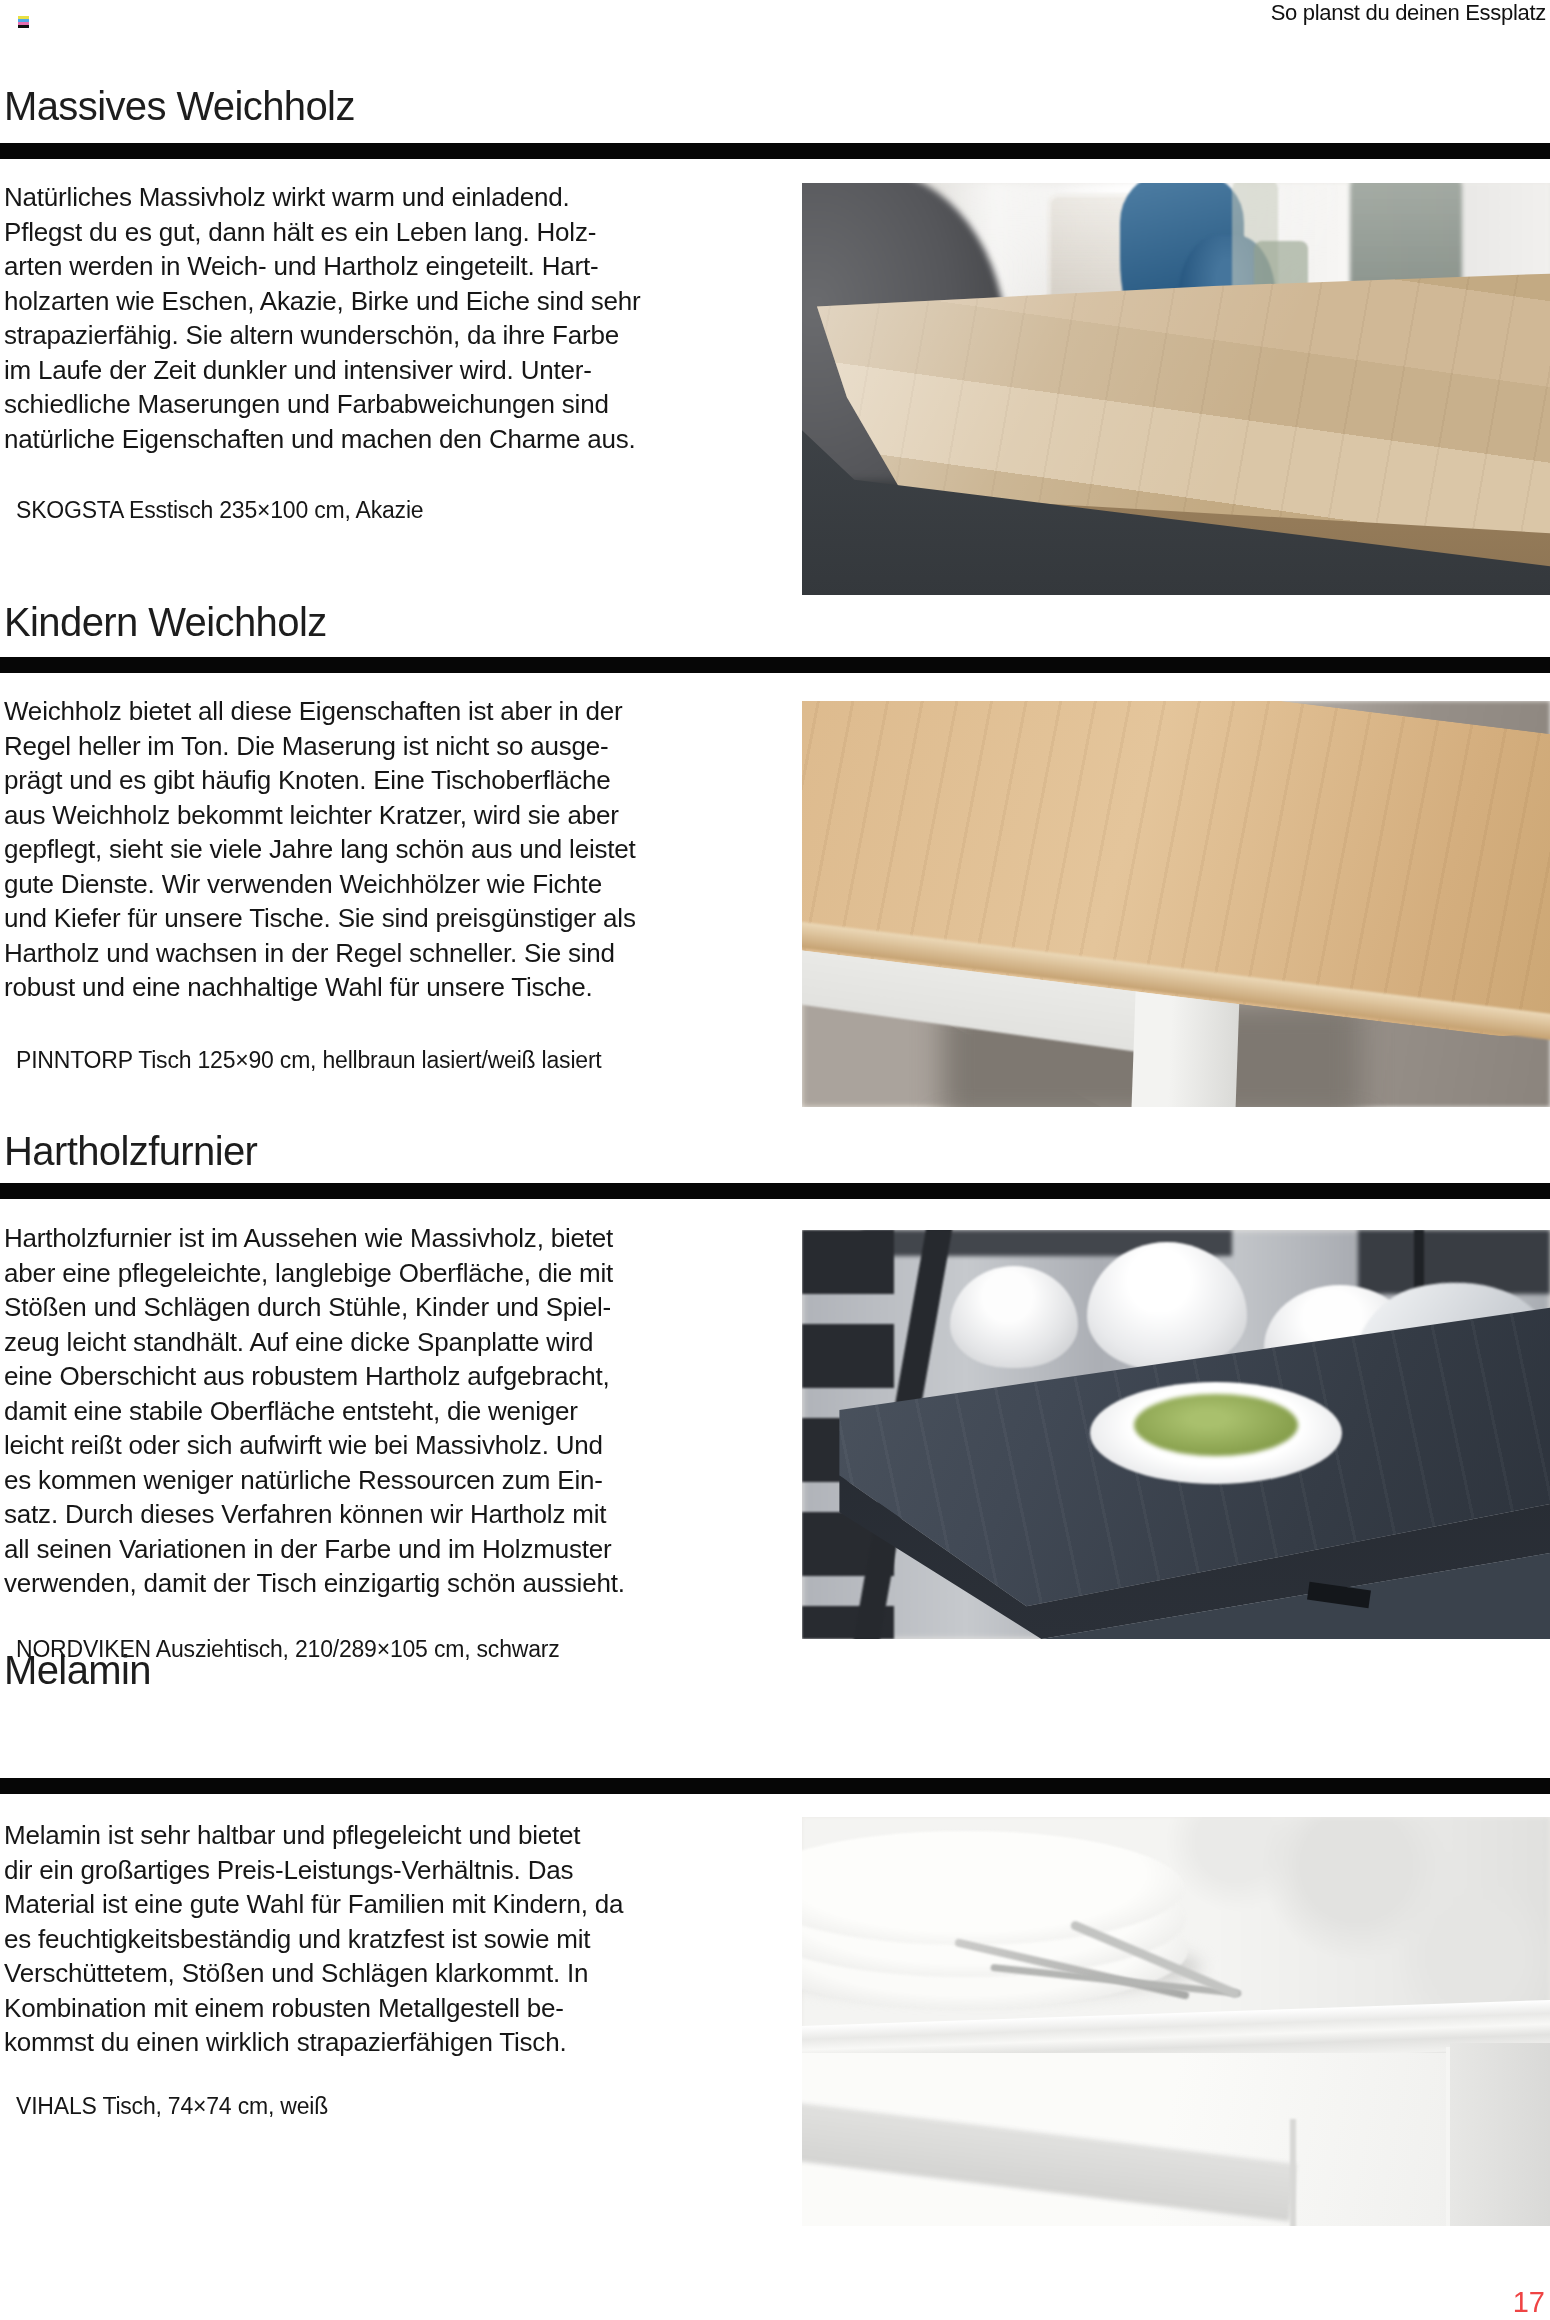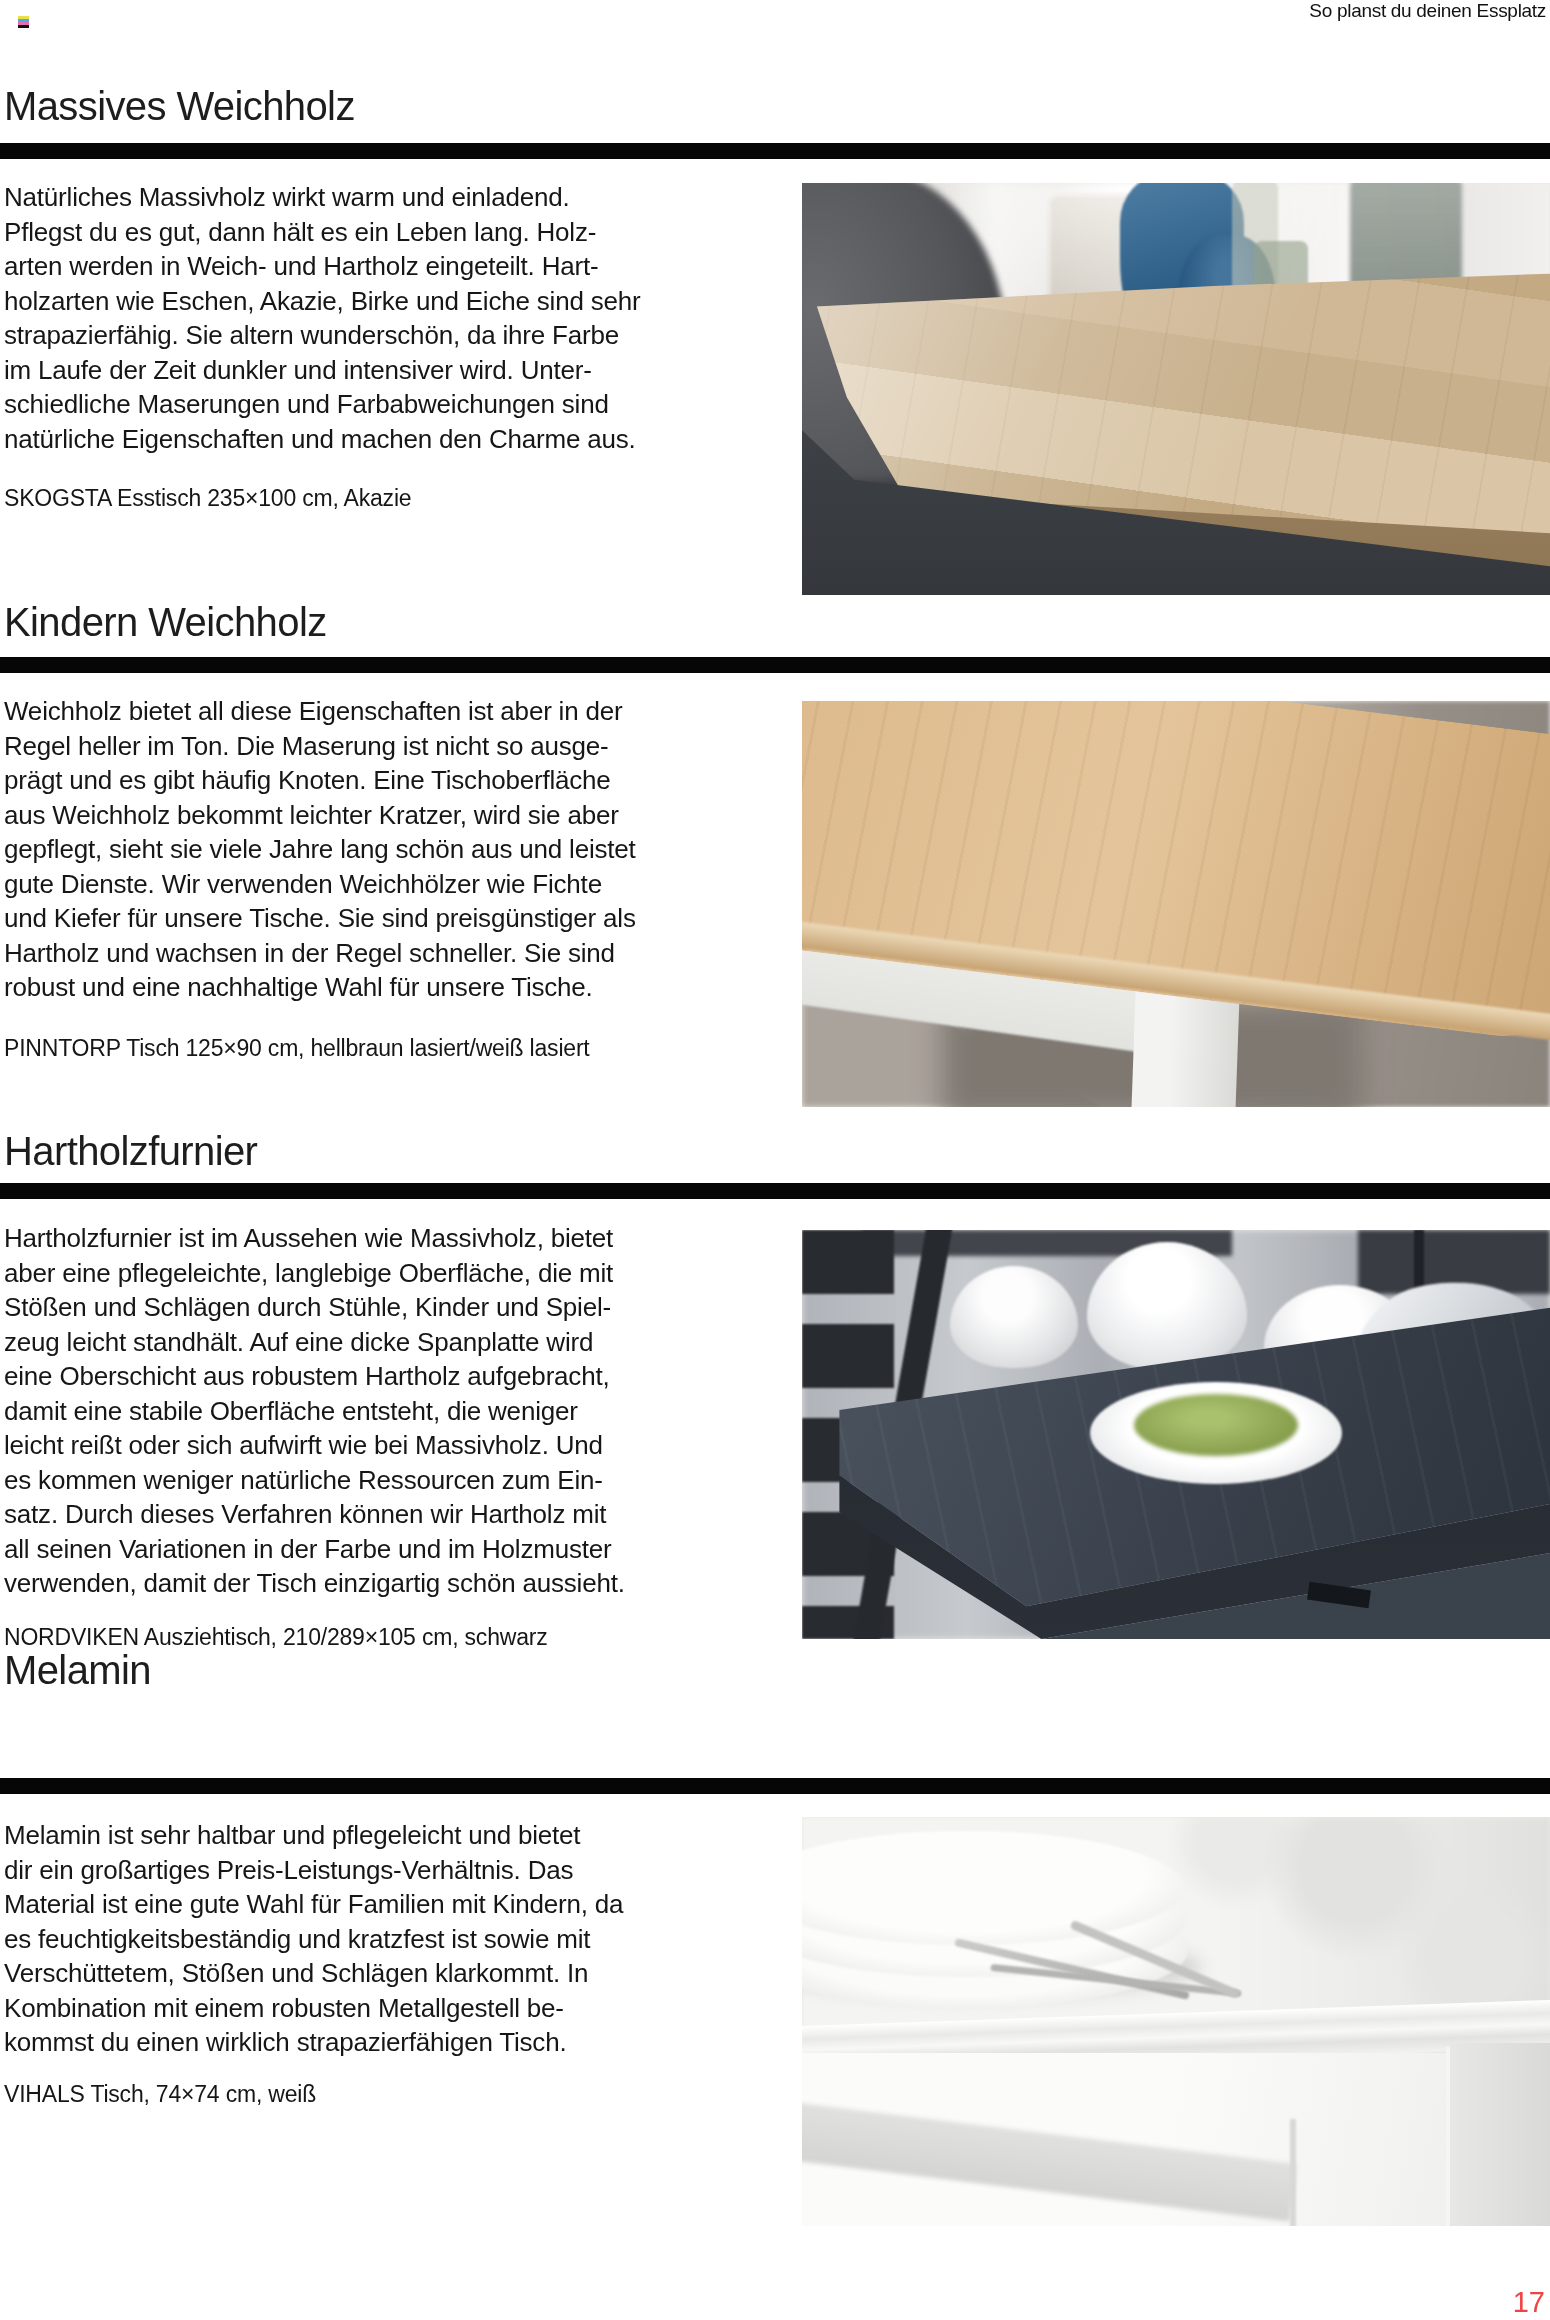--- a/index.html
+++ b/index.html
@@ -1,30 +1,30 @@
 <!DOCTYPE html>
 <html><head>
 <meta charset="utf-8">
 <style>
   html,body{margin:0;padding:0;background:#ffffff;}
   .page{position:relative;width:1550px;height:2320px;background:#ffffff;overflow:hidden;
         font-family:"Liberation Sans", sans-serif;color:#141414;}
 
   
-  .running-header{position:absolute;top:0px;right:4px;font-size:19px;letter-spacing:-0.3px;color:#111;}
+  .running-header{position:absolute;top:0px;right:4px;font-size:22px;letter-spacing:-0.3px;color:#111;}
   .page-number{position:absolute;top:2286px;right:5px;font-size:29px;color:#ef4444;}
   .cmyk-mark{position:absolute;left:18px;top:16px;width:11px;height:12px;display:flex;flex-direction:column;}
   .cmyk-mark span{flex:1 1 auto;}
 
   
   .heading{position:absolute;left:4px;margin:0;font-size:40px;font-weight:400;letter-spacing:-0.6px;color:#1d1d1d;}
   .bar{position:absolute;left:0;width:1550px;height:16px;background:#060606;}
   .body{position:absolute;left:4px;width:786px;margin:0;font-size:26px;line-height:34.5px;
         letter-spacing:-0.2px;white-space:pre-line;color:#161616;}
-  .caption{position:absolute;left:4px;margin:0;font-size:23px;letter-spacing:-0.2px;color:#161616;}
+  .caption{position:absolute;left:4px;margin:12px;font-size:23px;letter-spacing:-0.2px;color:#161616;}
 
   .s1 .heading{top:84px}   .s1 .bar{top:143px}  .s1 .body{top:180px}  .s1 .caption{top:485px}
   .s2 .heading{top:600px}  .s2 .bar{top:657px}  .s2 .body{top:694px}  .s2 .caption{top:1035px}
   .s3 .heading{top:1129px} .s3 .bar{top:1183px} .s3 .body{top:1221px} .s3 .caption{top:1624px}
   .s4 .heading{top:1648px} .s4 .bar{top:1778px} .s4 .body{top:1818px} .s4 .caption{top:2081px}
 
   
   .photo{position:absolute;left:802px;width:748px;overflow:hidden;background:#eceae7;}
   .ph1{top:183px;height:412px}
   .ph2{top:701px;height:406px}

